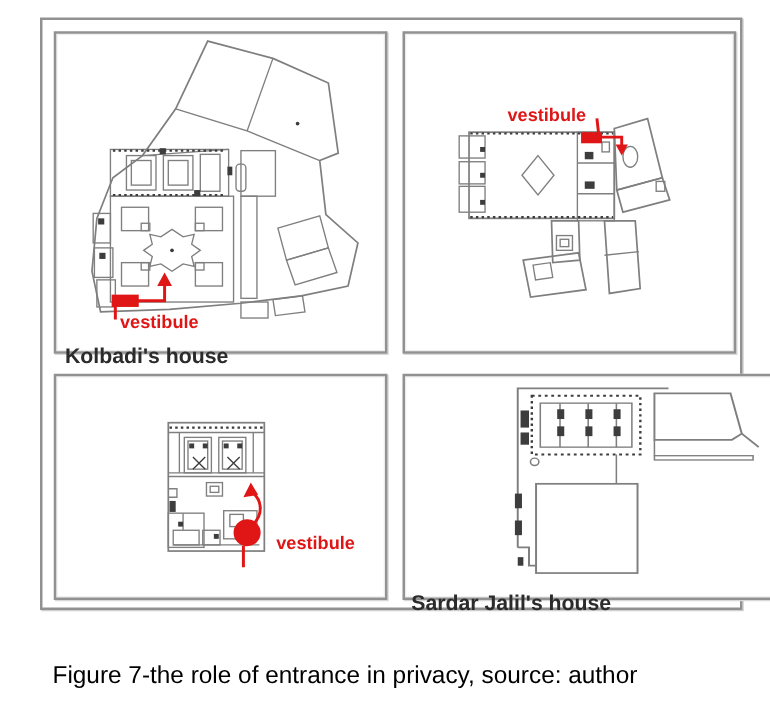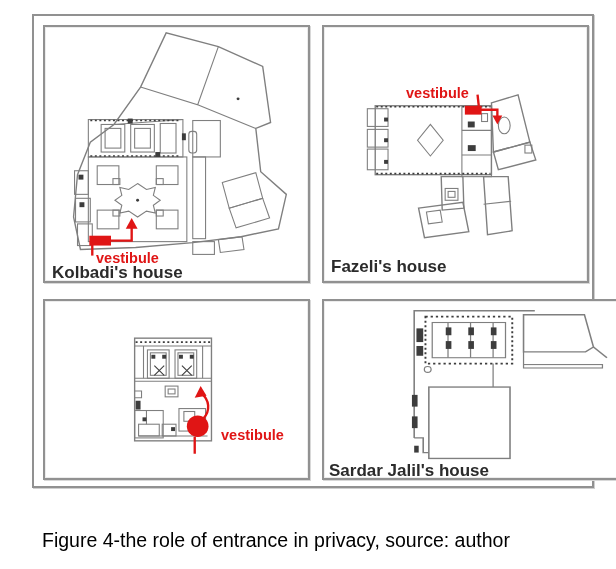--- a/index.html
+++ b/index.html
@@ -19,21 +19,21 @@
   .p-tl{left:9px;top:9px;width:267px;height:258px;}
   .p-tr{left:288px;top:9px;width:267px;height:258px;}
   .p-bl{left:9px;top:283px;width:267px;height:181px;}
   .p-br{left:288px;top:283px;width:305px;height:181px;}
   .vest{
     position:absolute;color:var(--annotation-red,#e01515);
     font-weight:bold;font-size:14.5px;line-height:1;white-space:nowrap;
   }
   .plabel{
     position:absolute;color:var(--label-text,#2b2b2b);
-    font-weight:bold;font-size:17px;line-height:1.05;white-space:nowrap;
+    font-weight:bold;font-size:17px;line-height:1.05;white-space:nowrap;margin-top:12px;
   }
   .caption{
     position:absolute;left:42px;top:530px;
     color:var(--caption-text,#000);font-size:19.5px;line-height:1.1;
     white-space:nowrap;
   }
   
   .s{stroke:var(--plan-line,#7f7f7f);fill:none;stroke-width:1.1;}
   .s2{stroke:var(--plan-line,#7f7f7f);fill:none;stroke-width:1.4;}
   .sd{stroke:var(--plan-line-dark,#3d3d3d);fill:none;stroke-width:1.1;}
@@ -143,21 +143,20 @@
       <g>
         <path class="rs" d="M156,70 L157,79"></path>
         <rect class="rf" x="143" y="80" width="17" height="9"></rect>
       </g>
       <g>
         <path class="rs" d="M160,84 L176,84 L176,91"></path>
         <path class="rf" d="M171,90 L181,90 L176,99 Z"></path>
       </g>
     </svg>
     <span class="vest" style="left:82px;top:59px">vestibule</span>
-    <span class="plabel" style="left:7px;top:231px">Fazeli's house</span>
   </div>
 
   <div class="panel p-bl">
     <svg viewBox="0 0 267 181" preserveAspectRatio="none">
       <g class="s2">
         <rect x="91" y="38" width="78" height="105"></rect>
       </g>
       <g class="s">
         <path d="M91,46 L169,46 M100,46 L100,79 M160,46 L160,79"></path>
         <rect x="104" y="50" width="22" height="29"></rect>
@@ -232,13 +231,13 @@
         <rect x="78" y="96" width="5" height="12"></rect>
         <rect x="78" y="118" width="5" height="12"></rect>
         <rect x="80" y="148" width="4" height="7"></rect>
       </g>
     </svg>
     <span class="plabel" style="left:5px;top:161px">Sardar Jalil's house</span>
   </div>
 
 </div>
 
-<div class="caption">Figure 4-the role of entrance in privacy, source: author</div>
+<div class="caption">Figure 7-the role of entrance in privacy, source: author</div>
 
 </body></html>

